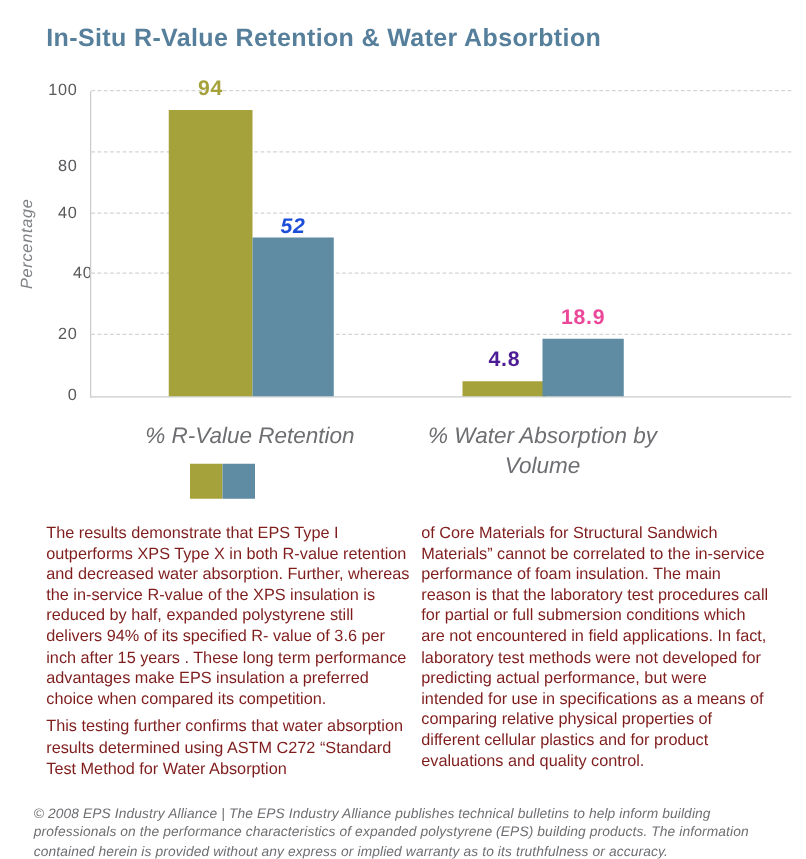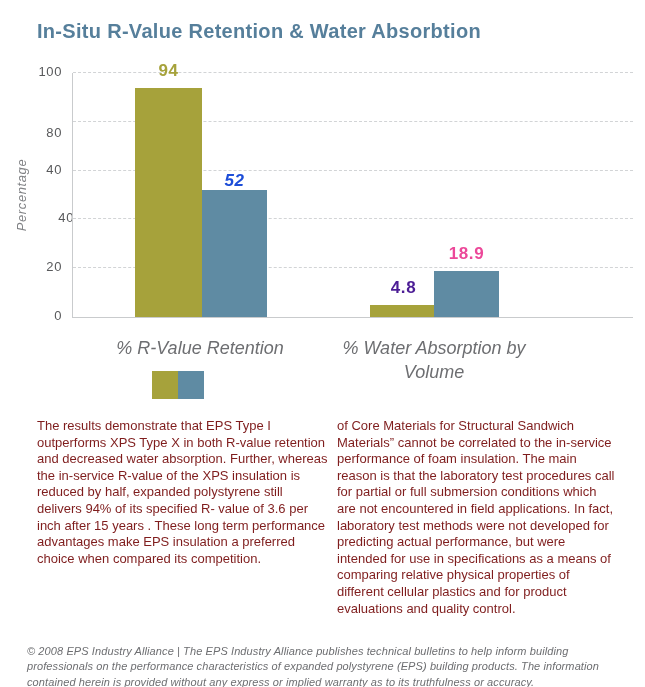--- a/index.html
+++ b/index.html
@@ -157,20 +157,21 @@
     <div class="cat cat-2">% Water Absorption by
 Volume</div>
     <div class="legend">
       <span class="swatch" id="swatch-eps" style="background: rgb(166, 162, 59);"></span>
       <span class="swatch" id="swatch-xps" style="background: rgb(95, 139, 163);"></span>
     </div>
   </div>
 
   <div class="col col-left">
     <p>The results demonstrate that EPS Type I outperforms XPS Type X in both R-value retention and decreased water absorption. Further, whereas the in-service R-value of the XPS insulation is reduced by half, expanded polystyrene still delivers 94% of its specified R- value of 3.6 per inch after 15 years . These long term performance advantages make EPS insulation a preferred choice when compared its competition.</p>
+    <p>This testing further confirms that water absorption results determined using ASTM C272 “Standard Test Method for Water Absorption</p>
   </div>
   <div class="col col-right">
     <p>of Core Materials for Structural Sandwich Materials” cannot be correlated to the in-service performance of foam insulation. The main reason is that the laboratory test procedures call for partial or full submersion conditions which are not encountered in field applications. In fact, laboratory test methods were not developed for predicting actual performance, but were intended for use in specifications as a means of comparing relative physical properties of different cellular plastics and for product evaluations and quality control.</p>
   </div>
 
   <div class="footer">© 2008 EPS Industry Alliance   |   The EPS Industry Alliance publishes technical bulletins to help inform building professionals on the performance characteristics of expanded polystyrene (EPS) building products. The information contained herein is provided without any express or implied warranty as to its truthfulness or accuracy.</div>
 
 </div>
 
 </body></html>

